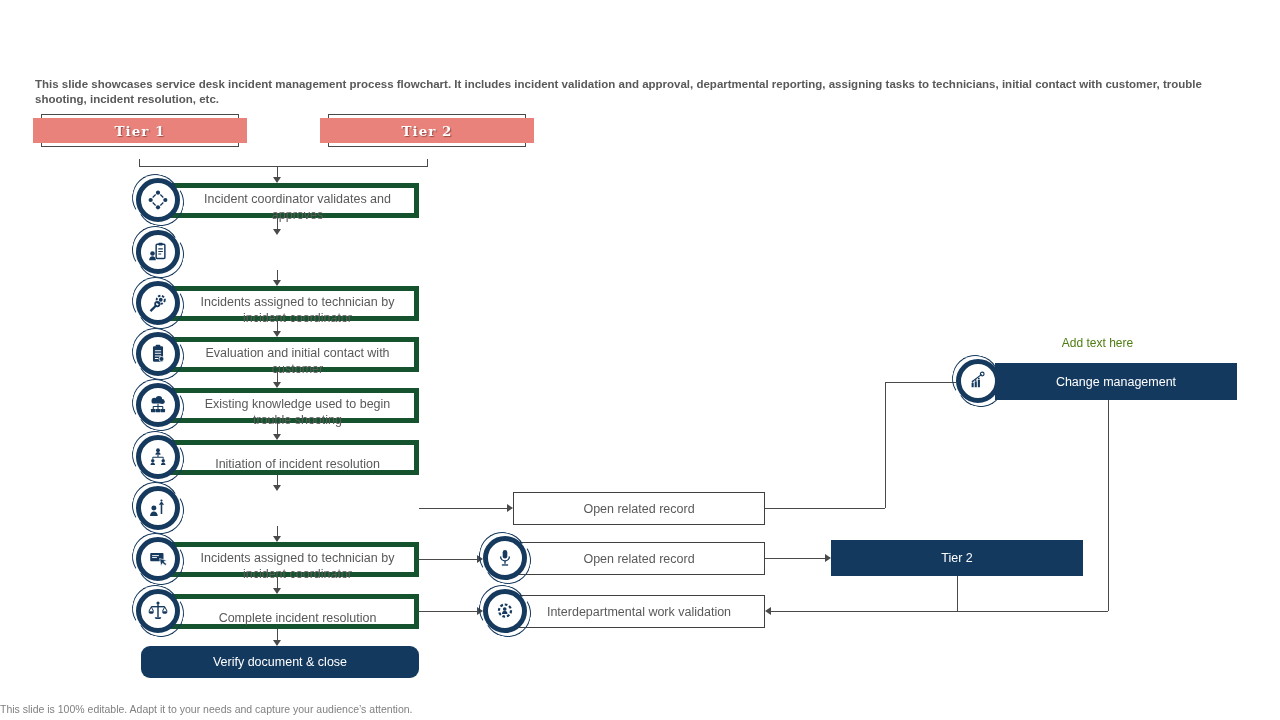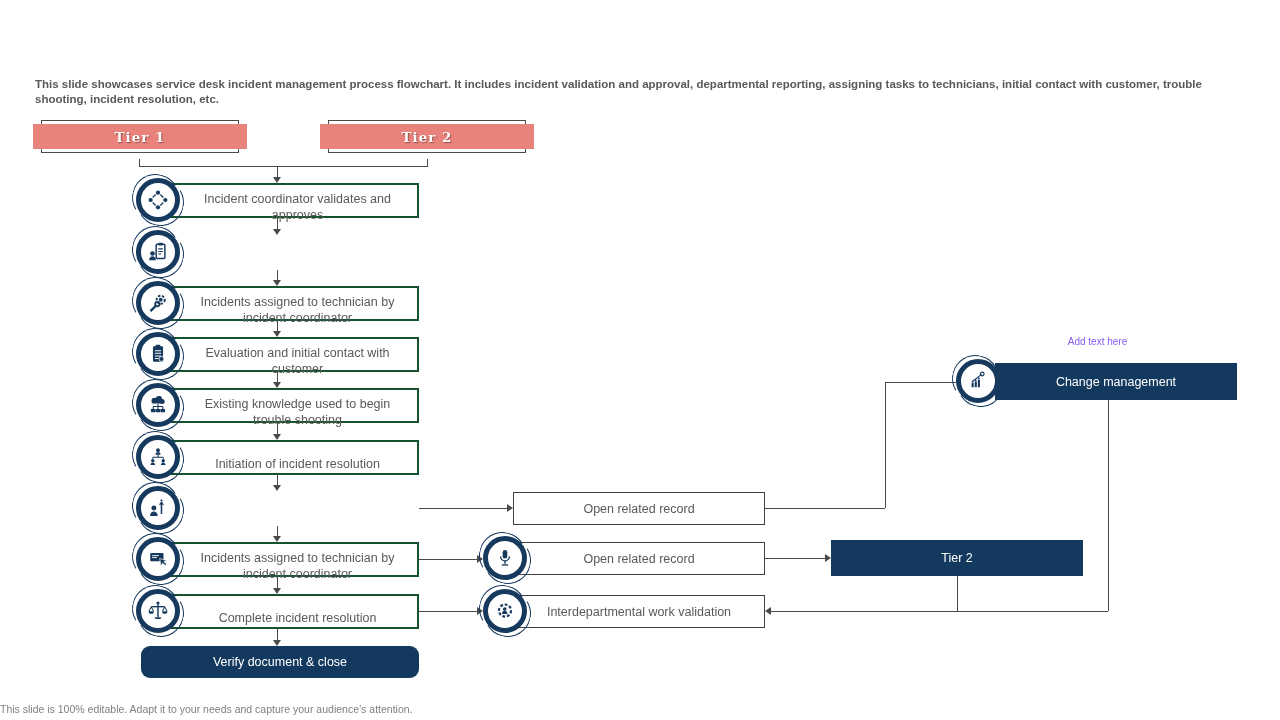--- a/index.html
+++ b/index.html
@@ -15,57 +15,57 @@
   }
   .subtitle {
     position:absolute; left:35px; top:77px; width:1215px;
     font-size:11.5px; line-height:1.32; color:#595959;font-weight:bold;
   }
   .footer {
     position:absolute; left:0; top:703px; width:1280px; text-align:left;
     font-size:10.5px; color:#808080;
   }
   
-  .tier-group { position:absolute; top:120px; width:214px; height:24px;border-radius:16px; }
+  .tier-group { position:absolute; top:114px; width:214px; height:24px;border-radius:16px; }
   .tier-outline {
     position:absolute; left:8px; top:0; width:198px; height:33px;
     border:1px solid #4a4a4a; background:transparent;
   }
   .tier-fill {
     position:absolute; left:0; top:4px; width:214px; height:25px;
     background:#e8827b; display:flex; align-items:center; justify-content:center;
     font-family:"DejaVu Serif","Liberation Serif",serif; font-weight:700;
     font-size:13.5px; color:#fdfdfd; letter-spacing:1px;
     text-shadow:1px 1px 1px rgba(90,30,25,0.55);
   }
   
   .step-box {
     position:absolute; left:158px; width:261px; height:35px;
-    border:2px solid #14532d; background:#fff;
+    border:5px solid #14532d; background:#fff;
     display:flex; align-items:center; justify-content:center;
     padding:16px 8px 2px 26px; text-align:center;
     font-size:12.5px; line-height:1.22; color:#595959;
   }
   .mid-box {
     position:absolute; left:513px; width:252px; height:33px;
     border:1px solid #404040; background:#fff;
     display:flex; align-items:center; justify-content:center;
     padding:2px 8px; text-align:center; font-size:12.5px; color:#595959;
   }
   .navy-box {
     position:absolute; background:#14395f; color:#ffffff;
     display:flex; align-items:center; justify-content:center;
     font-size:12.5px; text-align:center;
   }
   .terminal { left:141px; top:646px; width:278px; height:32px; border-radius:9px; }
   .cm-box   { left:995px; top:363px; width:242px; height:37px; }
   .tier2-box{ left:831px; top:540px; width:252px; height:36px; }
   .add-text {
     position:absolute; left:1020px; top:336px; width:155px; text-align:center;
-    font-size:10px; color:#8b5cf6;
+    font-size:12px; color:#4d7c0f;
   }
   
   .icon-ring {
     position:absolute; width:34px; height:34px; box-sizing:content-box;
     border:5px solid #16395e; border-radius:50%; background:#fff;
     display:flex; align-items:center; justify-content:center; z-index:3;
   }
   .icon-ring::before {
     content:""; position:absolute; top:-9px; left:-9px; right:-4px; bottom:-4px;
     border-radius:50%; border:1.6px solid transparent;

